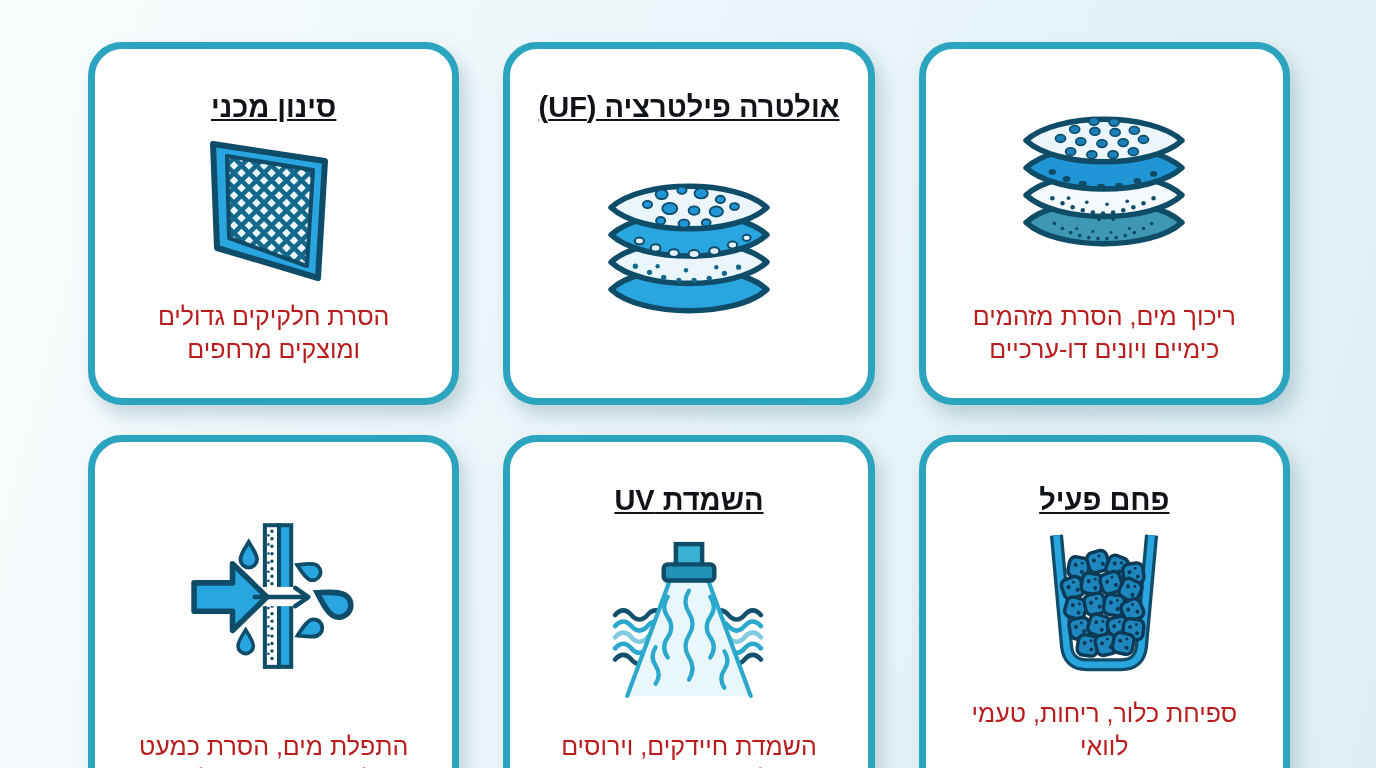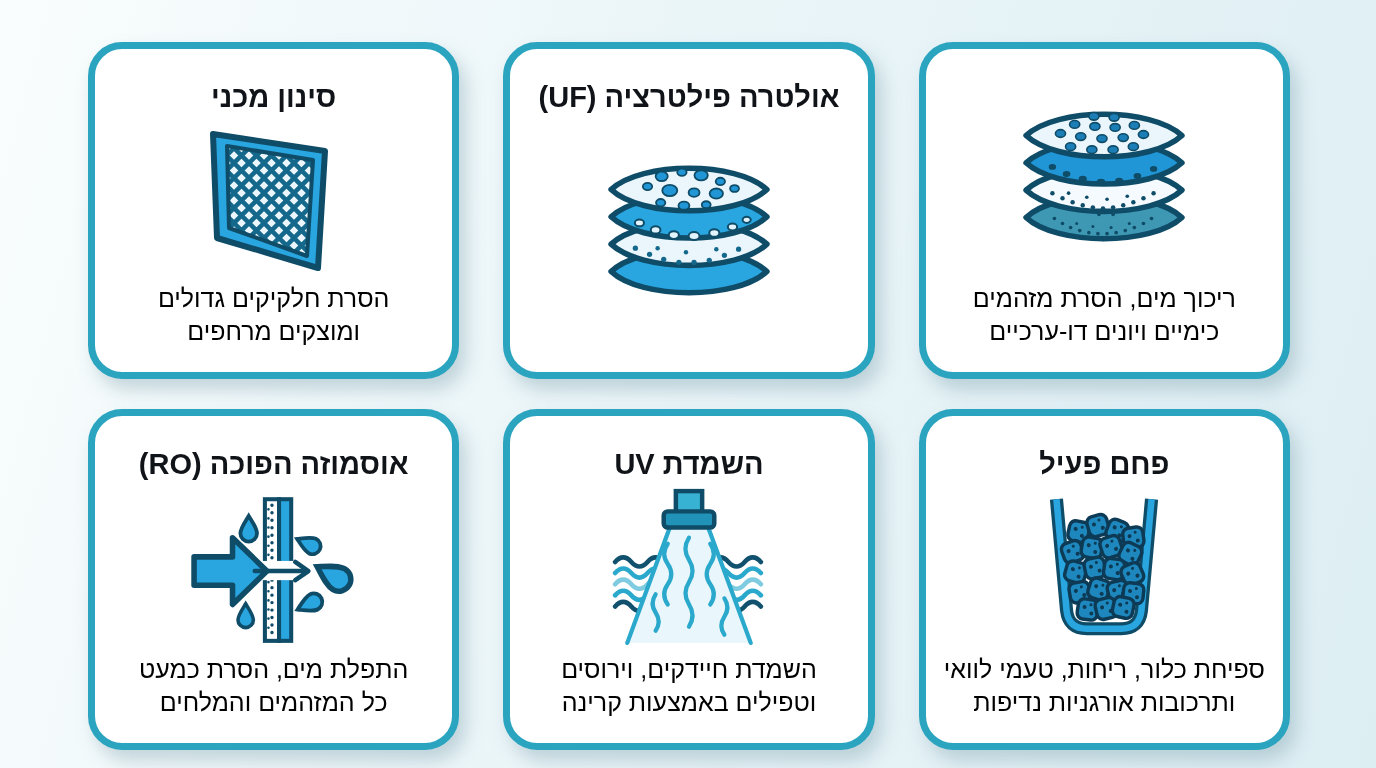--- a/index.html
+++ b/index.html
@@ -17,31 +17,31 @@
   }
   .card{
     background:var(--card-bg,#ffffff);
     border:7px solid var(--accent,#2BA4BF);
     border-radius:34px;
     box-shadow:7px 11px 18px rgba(110,145,160,0.35);
     display:flex;flex-direction:column;align-items:center;justify-content:space-between;
     padding:22px 14px 24px 14px;box-sizing:border-box;
   }
   .title{
-    margin:10px 0 0 0;
+    margin:20px 0 0 0;
     font-size:29px;font-weight:bold;color:#101418;
-    text-align:left;direction:rtl;letter-spacing:0;
+    text-align:left;direction:rtl;letter-spacing:0;text-decoration:underline;
   }
   .icon-wrap{
     flex:1;display:flex;align-items:center;justify-content:center;
     padding:4px 0;
   }
   .desc{
-    margin:0;
-    font-size:25px;color:#000000;line-height:1.32;
+    margin:8px;
+    font-size:25px;color:#b91c1c;line-height:1.32;
     text-align:center;direction:rtl;white-space:pre-line;
   }
 </style>
 </head>
 <body>
 
 <div class="grid">
 
   <article class="card">
     <h2 class="title">סינון מכני</h2>
@@ -194,21 +194,20 @@
             <ellipse cx="94" cy="54" rx="5" ry="3.8"></ellipse>
           <ellipse cx="114" cy="51" rx="5" ry="3.8"></ellipse>
         </g>
       </svg>
     </div>
     <p class="desc">ריכוך מים, הסרת מזהמים
 כימיים ויונים דו-ערכיים</p>
   </article>
 
   <article class="card">
-    <h2 class="title">אוסמוזה הפוכה (RO)</h2>
     <div class="icon-wrap">
       <svg width="172" height="164" viewBox="0 0 170 162">
         <defs>
           <path id="drop4" d="M0,-14 C5,-6 10,1 10,7 A10,10 0 1 1 -10,7 C-10,1 -5,-6 0,-14 Z"></path>
         </defs>
 
         <rect x="76" y="14" width="14" height="140" fill="#FFFFFF" stroke="#0F4C68" stroke-width="4"></rect>
         <path d="M83,20 V150" stroke="#0F4C68" stroke-width="3.4" fill="none" stroke-linecap="round" stroke-dasharray="0 7.4"></path>
         <path d="M79.5,24 V148" stroke="#0F4C68" stroke-width="2.6" fill="none" stroke-linecap="round" stroke-dasharray="0 9"></path>
         <rect x="90" y="14" width="12" height="140" fill="#29A5E0" stroke="#0F4C68" stroke-width="4"></rect>

